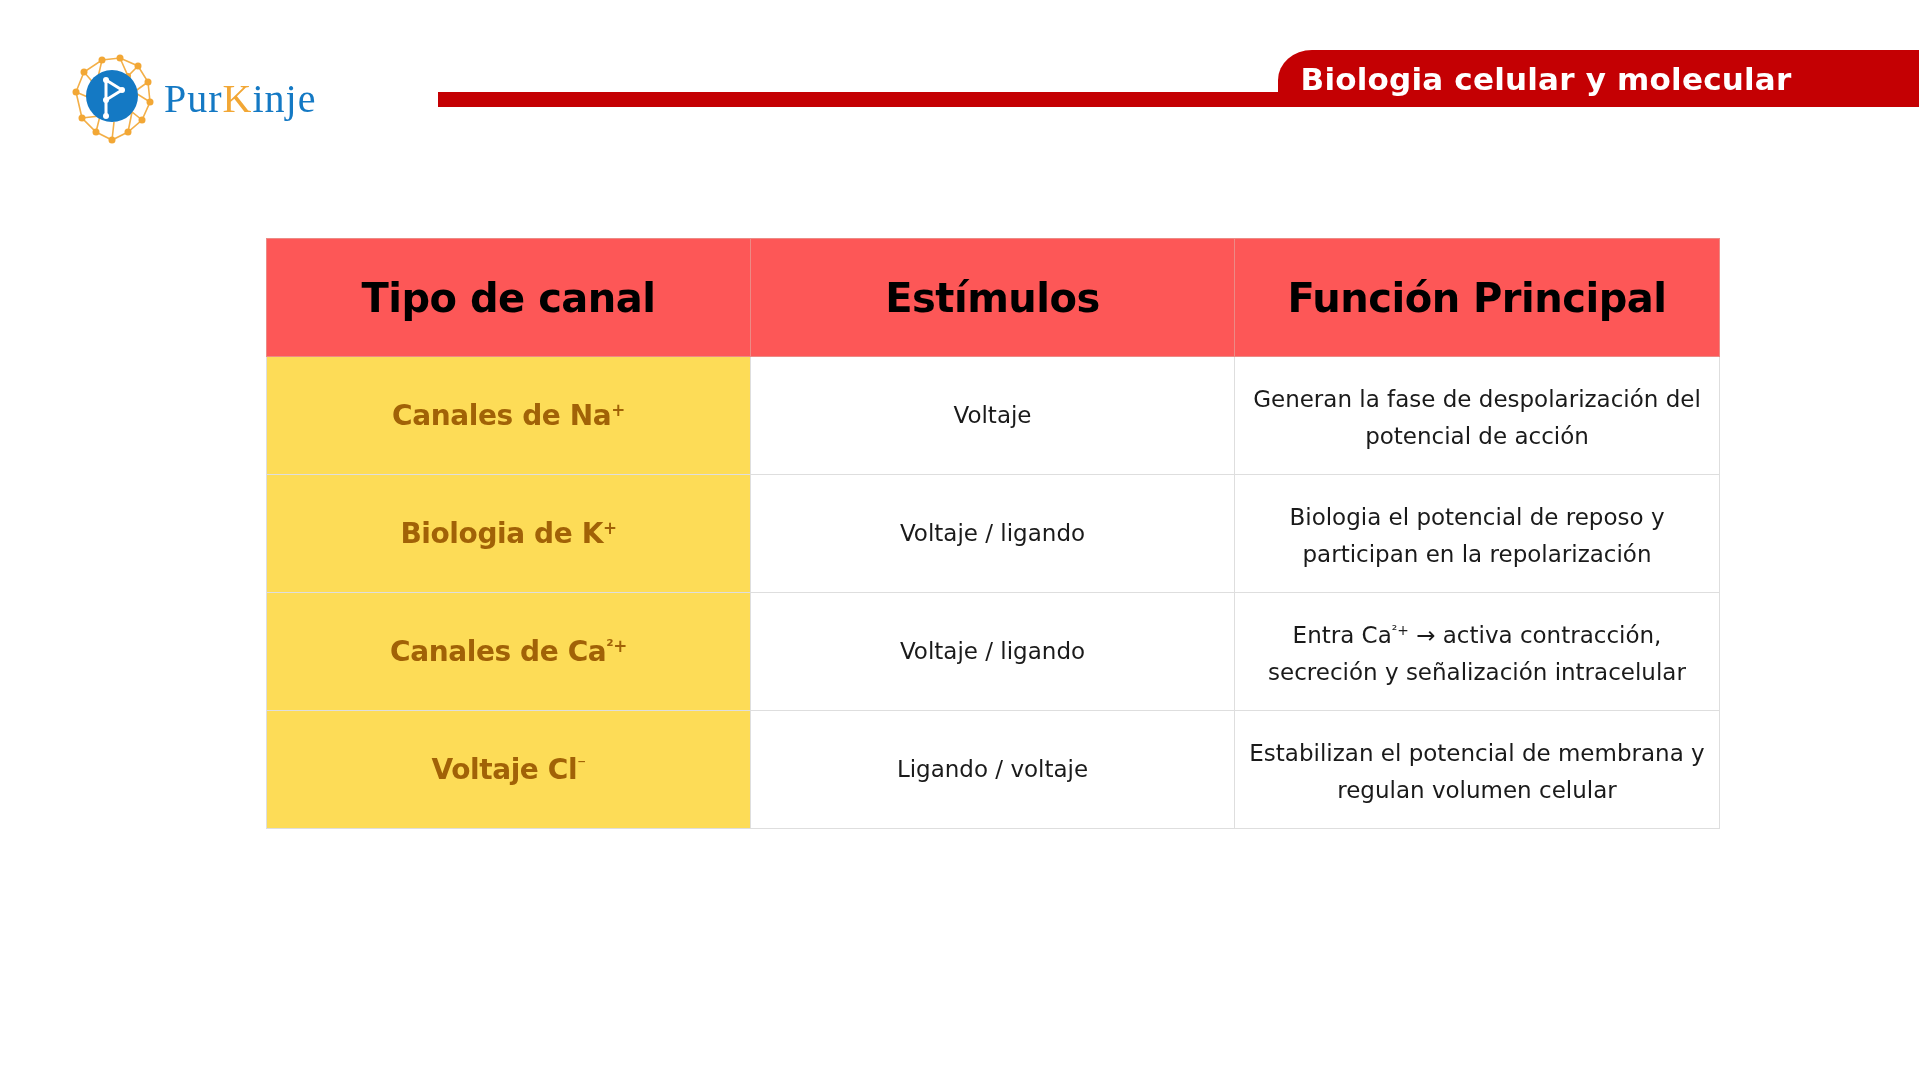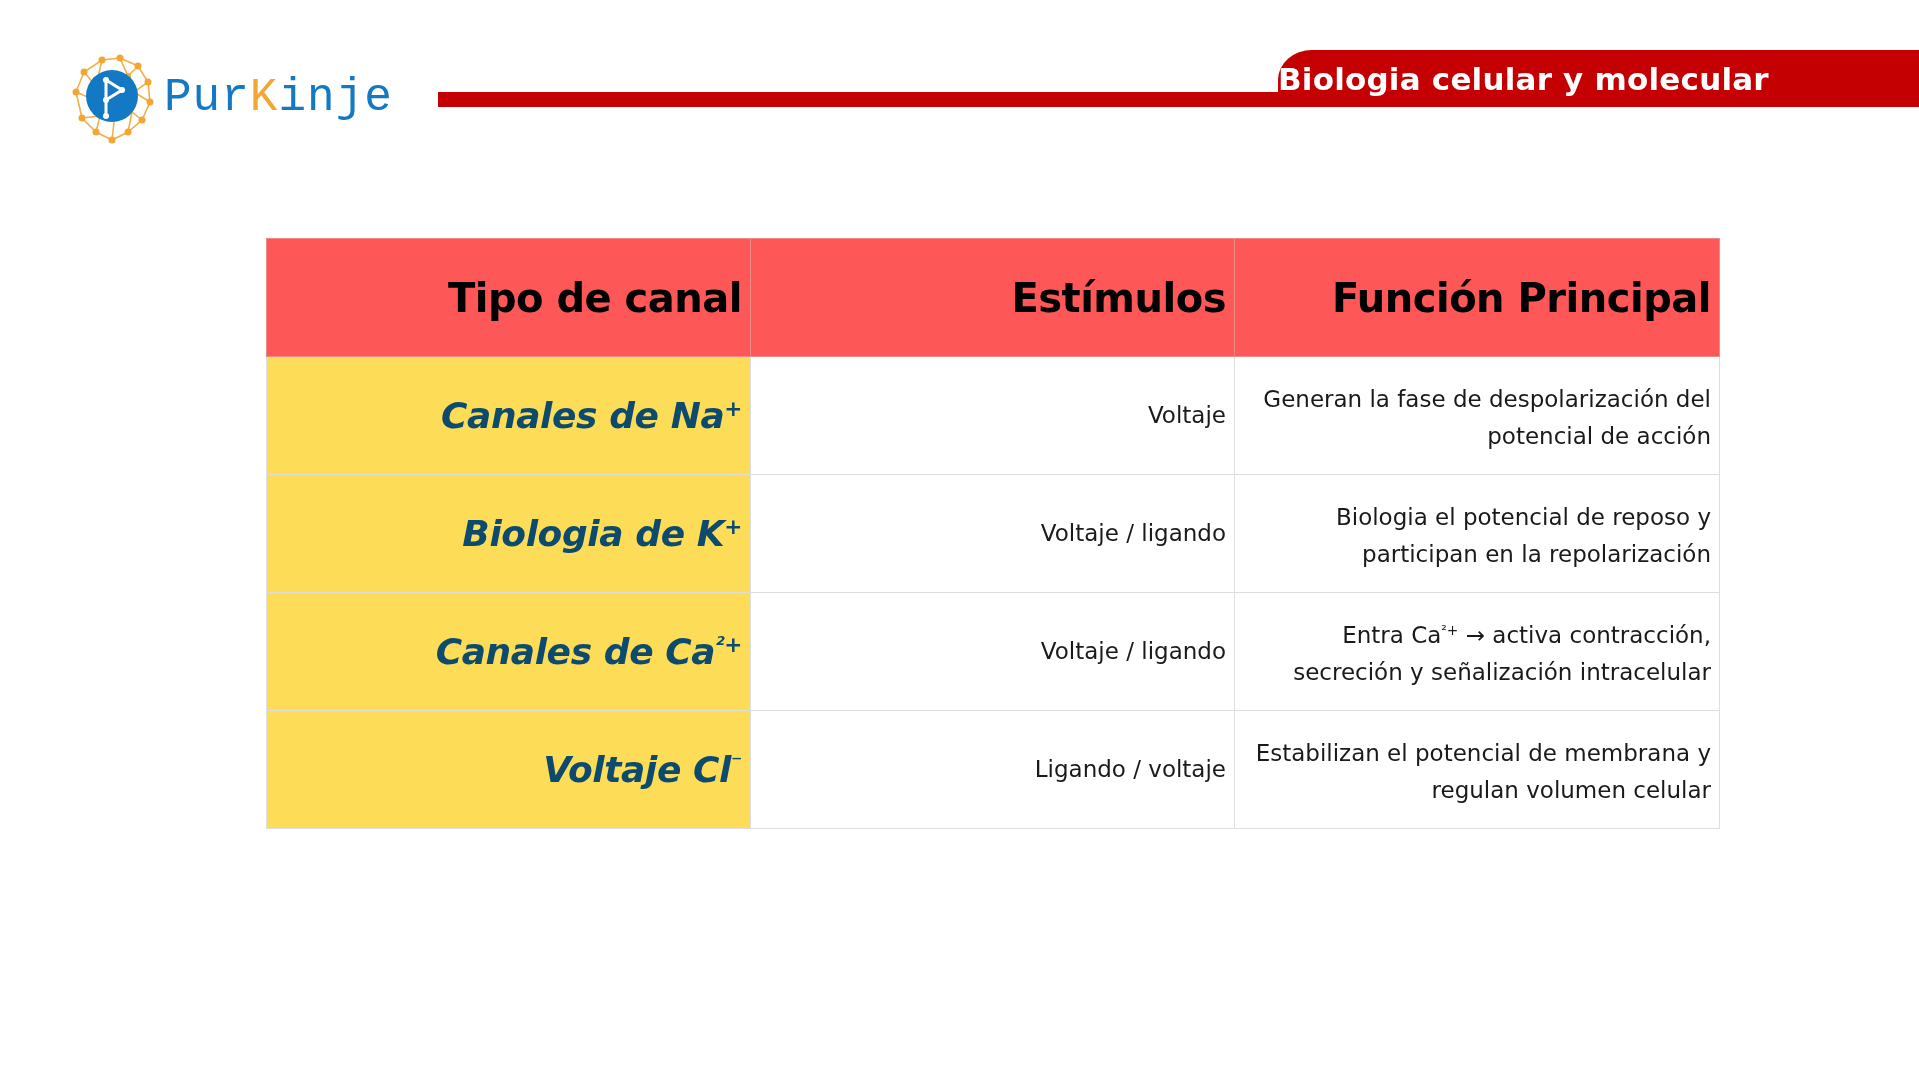--- a/index.html
+++ b/index.html
@@ -2,43 +2,43 @@
 <html><head>
 <meta charset="utf-8">
 <style>
   html, body { margin:0; padding:0; }
   body {
     width:1919px; height:1080px; background:#ffffff; position:relative; overflow:hidden;
     font-family:"DejaVu Sans", "Liberation Sans", sans-serif;
   }
   .logo { position:absolute; left:62px; top:52px; width:350px; height:92px; display:flex; align-items:center; }
   .logo-mark { width:96px; height:92px; position:relative; }
-  .logo-text { font-family:Liberation Mono, monospace; font-size:46px; color:#1479c4; letter-spacing:1px; margin-left:6px; font-weight:normal; }
+  .logo-text { font-family:Liberation Serif, serif; font-size:40px; color:#1479c4; letter-spacing:1px; margin-left:6px; font-weight:normal; }
   .logo-text .k { color:#f2a735; }
   .top-line { position:absolute; left:438px; top:92px; width:900px; height:15px; background:#c40003; }
   .banner {
     position:absolute; left:1278px; top:50px; width:641px; height:57px; background:#c40003;
     border-top-left-radius:34px 30px;
-    display:flex; align-items:center; justify-content:flex-start; padding-right:105px; box-sizing:border-box;
+    display:flex; align-items:center; justify-content:center; padding-right:105px; box-sizing:border-box;
   }
   .banner-title { color:#ffffff; font-family:"DejaVu Sans", sans-serif; font-weight:bold; font-size:31px; letter-spacing:0.2px; }
 
   table.grid {
     position:absolute; left:266px; top:238px; width:1453px; border-collapse:collapse; table-layout:fixed;
   }
   table.grid col.c1, table.grid col.c2 { width:484px; }
   table.grid col.c3 { width:485px; }
-  table.grid th, table.grid td { border:1px solid #dedede; padding:12px 8px; box-sizing:border-box; vertical-align:middle; text-align:right; }
+  table.grid th, table.grid td { border:1px solid #dedede; padding:12px 8px; box-sizing:border-box; vertical-align:middle; text-align:center; }
   table.grid th {
     height:118px; background:#fd5757; color:#000; font-weight:bold; font-size:40px;
     font-family:"DejaVu Sans", sans-serif; letter-spacing:-0.5px;
   }
   table.grid th { border-color:#ec8a85; }
   table.grid td { height:118px; font-size:23px; color:#1a1a1a; line-height:37px; font-family:"DejaVu Sans", sans-serif; }
-  table.grid td.type { background:#fddc57; font-weight:bold; font-size:36px; color:#0c4a6e; letter-spacing:-0.4px;font-style:italic; }
+  table.grid td.type { background:#fddc57; font-weight:bold; font-size:28px; color:#a16207; letter-spacing:-0.4px; }
   td.desc { padding-bottom:8px !important;margin-left:36px; }
   sup { font-size:60%; vertical-align:0.55em; line-height:0; }
 </style>
 </head>
 <body>
 
 <div class="logo">
   <div class="logo-mark">
     <svg width="96" height="92" viewBox="0 0 96 92">
       <g stroke="#f2a735" stroke-width="1.6" fill="none" opacity="0.9">

